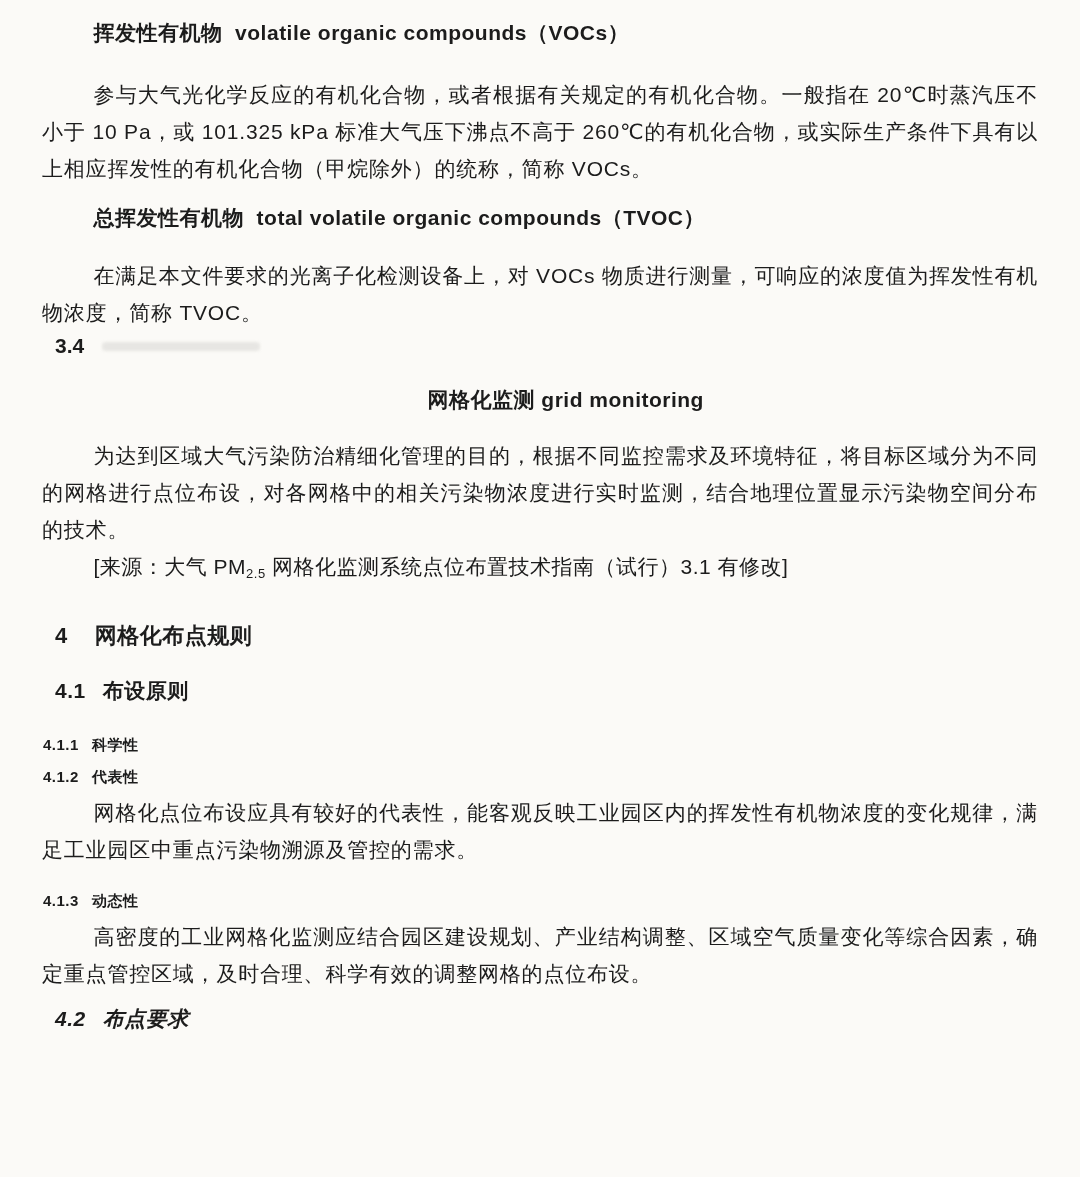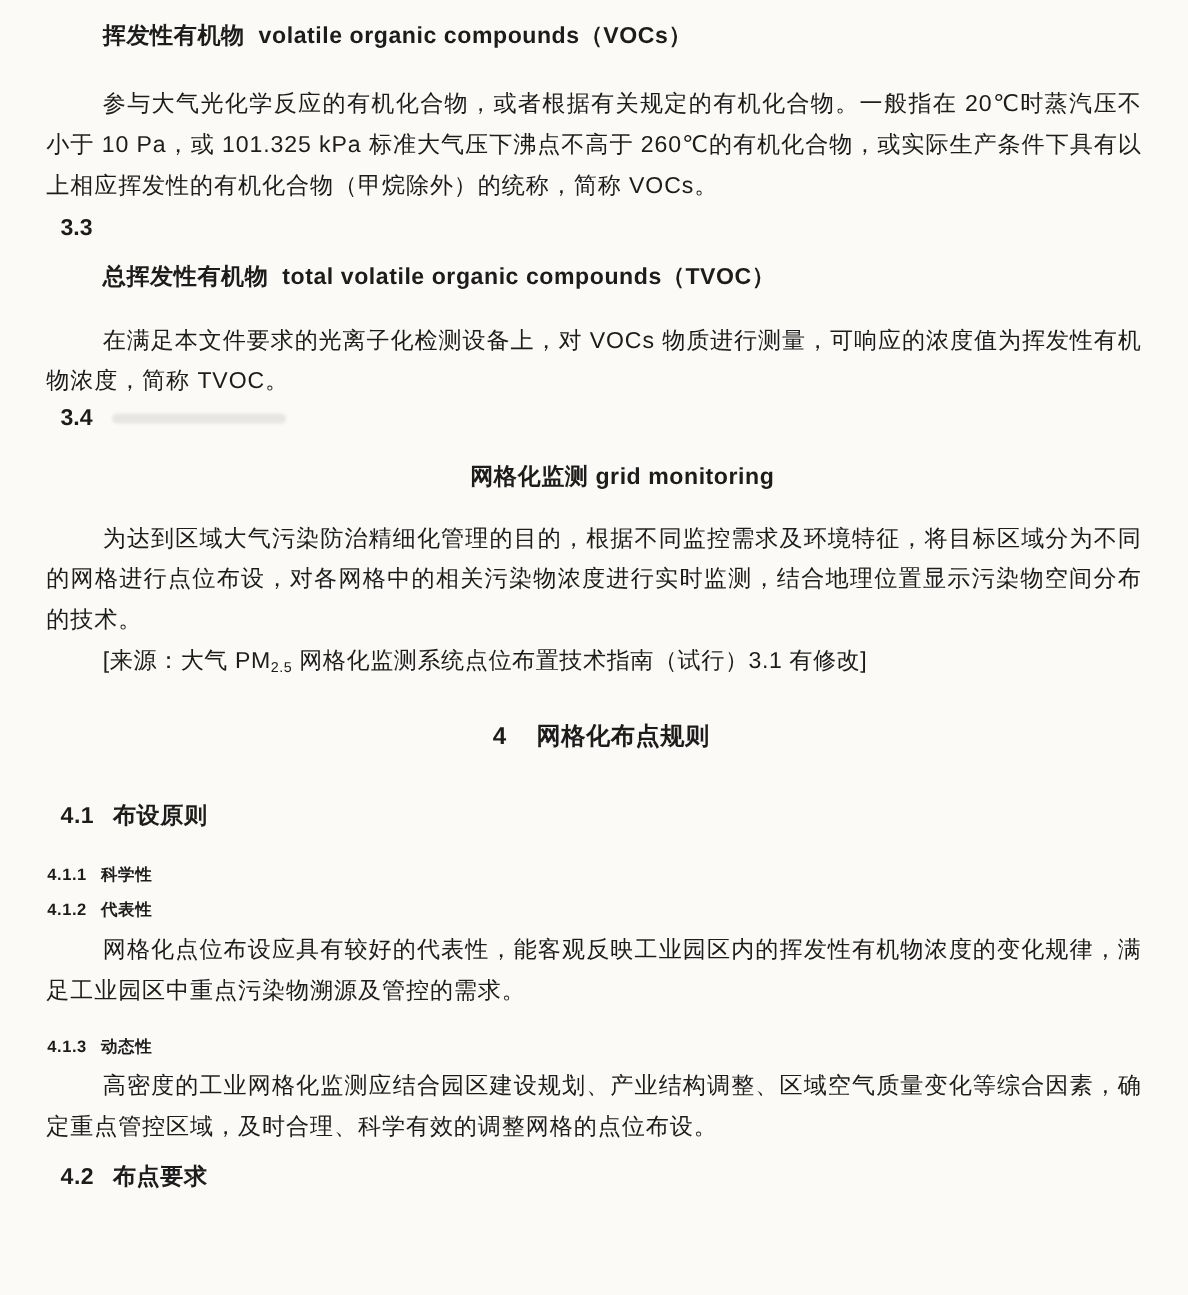--- a/index.html
+++ b/index.html
@@ -52,21 +52,20 @@
     line-height: 26px;
     padding-left: 13px;
     position: relative;
   }
   .sec-h1 {
     font-size: 22px;
     font-weight: bold;
     line-height: 28px;
     padding-left: 13px;
     letter-spacing: 0.5px;
-    text-align: center;
   }
   .sec-h2 {
     font-size: 21px;
     font-weight: bold;
     line-height: 26px;
     padding-left: 13px;
     letter-spacing: 0.5px;
   }
   .sub-h {
     font-size: 15px;
@@ -94,40 +93,39 @@
   .b-voc-para      { margin-top: 30px; }
   .b-voc-source    { margin-top: 0; }
   .b-clause-33     { margin-top: 8px; }
   .b-tvoc-heading  { margin-top: 18px; }
   .b-tvoc-para     { margin-top: 26px; }
   .b-clause-34     { margin-top: 2px; }
   .b-grid-heading  { margin-top: 28px; text-align: center; }
   .b-grid-para     { margin-top: 24px; }
   .b-grid-source   { margin-top: 0; }
   .b-h-4           { margin-top: 30px; }
-  .b-h-41          { margin-top: 46px; }
+  .b-h-41          { margin-top: 28px; }
   .b-h-411         { margin-top: 28px; }
   .b-p-411         { margin-top: 6px; }
   .b-h-412         { margin-top: 6px; }
   .b-p-412         { margin-top: 4px; }
   .b-h-413         { margin-top: 20px; }
   .b-p-413         { margin-top: 4px; }
-  .b-h-42          { margin-top: 14px; }
+  .b-h-42          { margin-top: 14px; font-style: italic; }
 </style>
 </head>
 <body>
 
 <div class="page">
 
   <div class="term-heading b-voc-heading">挥发性有机物  volatile organic compounds（VOCs）</div>
 
   <div class="para b-voc-para">参与大气光化学反应的有机化合物，或者根据有关规定的有机化合物。一般指在 20℃时蒸汽压不小于 10 Pa，或 101.325 kPa 标准大气压下沸点不高于 260℃的有机化合物，或实际生产条件下具有以上相应挥发性的有机化合物（甲烷除外）的统称，简称 VOCs。</div>
 
 
-  <div class="clause-num b-clause-33">3.3</div>
 
   <div class="term-heading b-tvoc-heading">总挥发性有机物  total volatile organic compounds（TVOC）</div>
 
   <div class="para b-tvoc-para">在满足本文件要求的光离子化检测设备上，对 VOCs 物质进行测量，可响应的浓度值为挥发性有机物浓度，简称 TVOC。</div>
 
   <div class="clause-num b-clause-34">
     <span>3.4</span>
     <span class="smudge"></span>
   </div>
 

